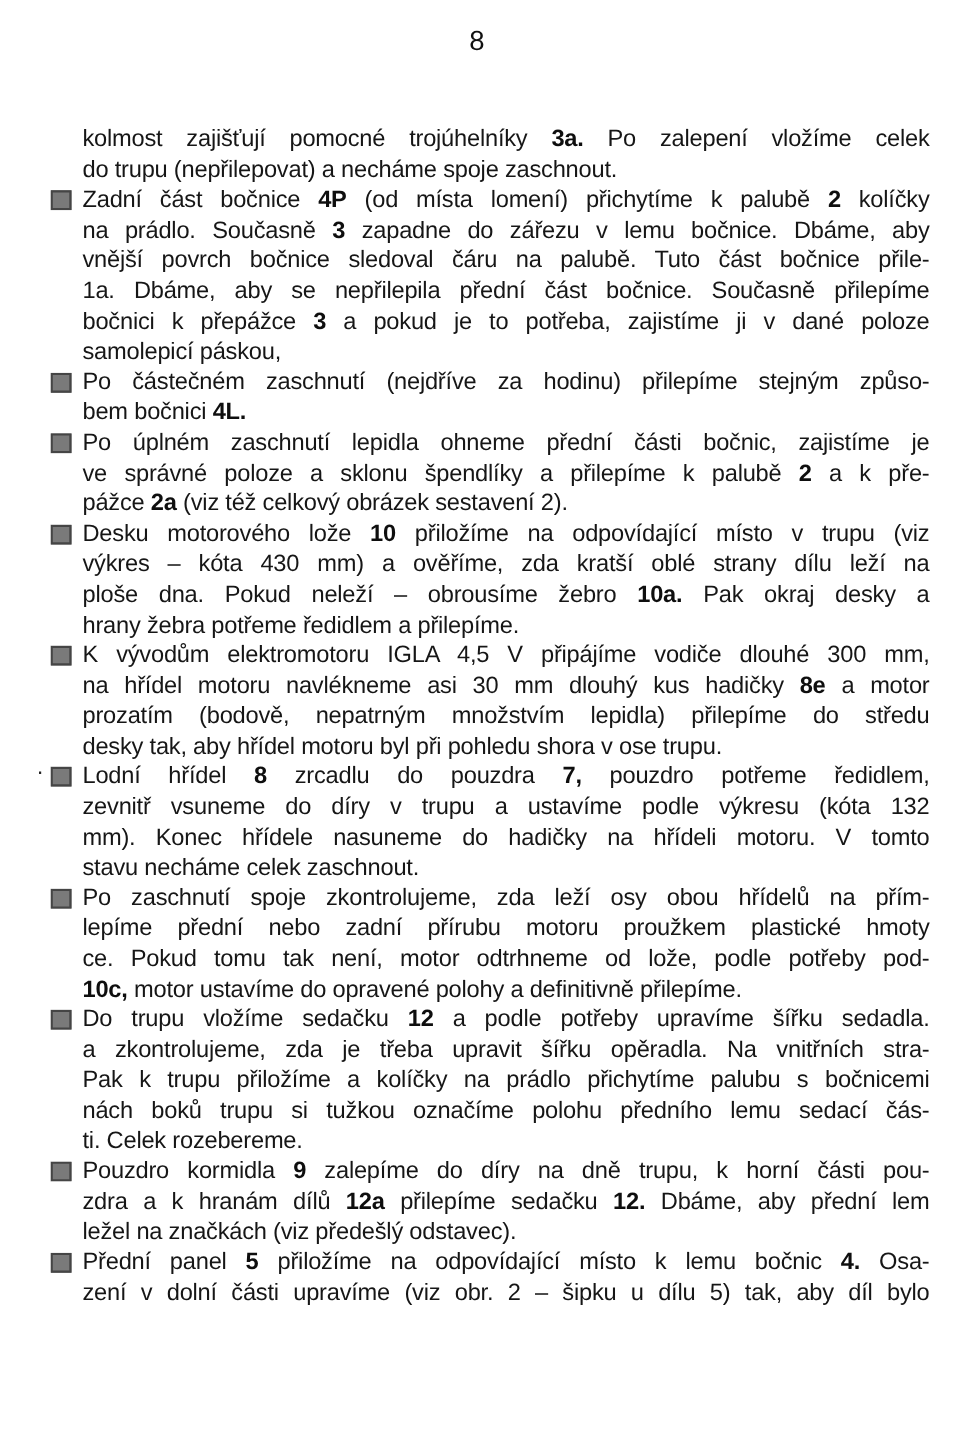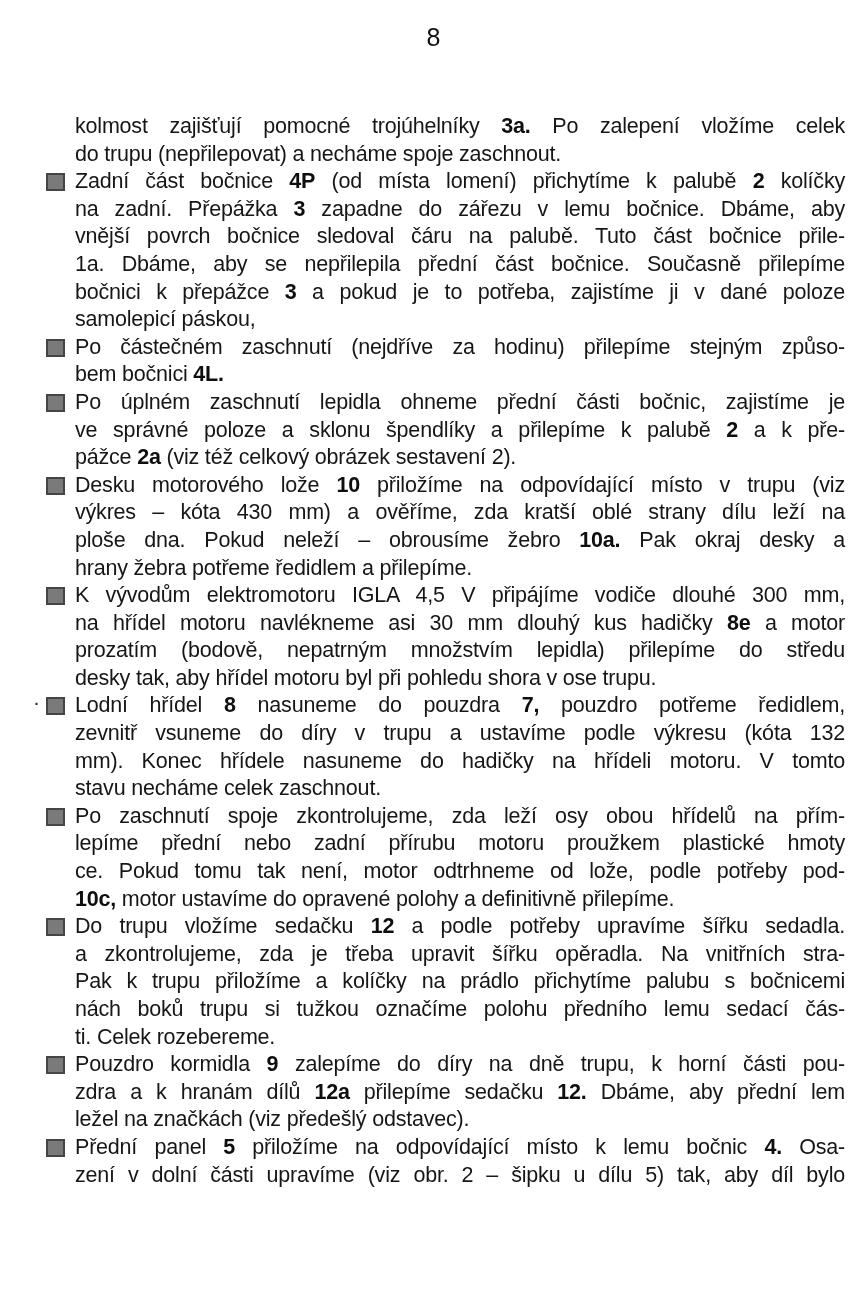--- a/index.html
+++ b/index.html
@@ -48,21 +48,21 @@
 <div class="page-number">8</div>
 
 <div class="content">
     <div class="para">
       <div class="line"><span>kolmost zajišťují pomocné trojúhelníky </span><b>3a.</b><span> Po zalepení vložíme celek</span></div>
       <div class="line lastline"><span>do trupu (nepřilepovat) a necháme spoje zaschnout.</span></div>
     </div>
     <div class="para">
       <span class="bullet"></span>
       <div class="line"><span>Zadní část bočnice </span><b>4P</b><span> (od místa lomení) přichytíme k palubě </span><b>2</b><span> kolíčky</span></div>
-      <div class="line"><span>na zadní. Přepážka </span><b>3</b><span> zapadne do zářezu v lemu bočnice. Dbáme, aby</span></div>
+      <div class="line"><span>na prádlo. Současně </span><b>3</b><span> zapadne do zářezu v lemu bočnice. Dbáme, aby</span></div>
       <div class="line"><span>vnější povrch bočnice sledoval čáru na palubě. Tuto část bočnice přile-</span></div>
       <div class="line"><span>1a. Dbáme, aby se nepřilepila přední část bočnice. Současně přilepíme</span></div>
       <div class="line"><span>bočnici k přepážce </span><b>3</b><span> a pokud je to potřeba, zajistíme ji v dané poloze</span></div>
       <div class="line lastline"><span>samolepicí páskou,</span></div>
     </div>
     <div class="para">
       <span class="bullet"></span>
       <div class="line"><span>Po částečném zaschnutí (nejdříve za hodinu) přilepíme stejným způso-</span></div>
       <div class="line lastline"><span>bem bočnici </span><b>4L.</b></div>
     </div>
@@ -82,21 +82,21 @@
     <div class="para">
       <span class="bullet"></span>
       <div class="line"><span>K vývodům elektromotoru IGLA 4,5 V připájíme vodiče dlouhé 300 mm,</span></div>
       <div class="line"><span>na hřídel motoru navlékneme asi 30 mm dlouhý kus hadičky </span><b>8e</b><span> a motor</span></div>
       <div class="line"><span>prozatím (bodově, nepatrným množstvím lepidla) přilepíme do středu</span></div>
       <div class="line lastline"><span>desky tak, aby hřídel motoru byl při pohledu shora v ose trupu.</span></div>
     </div>
     <div class="para">
       <span class="marker">·</span>
       <span class="bullet"></span>
-      <div class="line"><span>Lodní hřídel </span><b>8</b><span> nasuneme do pouzdra </span><b>7,</b><span> pouzdro potřeme ředidlem,</span></div>
+      <div class="line"><span>Lodní hřídel </span><b>8</b><span> zrcadlu do pouzdra </span><b>7,</b><span> pouzdro potřeme ředidlem,</span></div>
       <div class="line"><span>zevnitř vsuneme do díry v trupu a ustavíme podle výkresu (kóta 132</span></div>
       <div class="line"><span>mm). Konec hřídele nasuneme do hadičky na hřídeli motoru. V tomto</span></div>
       <div class="line lastline"><span>stavu necháme celek zaschnout.</span></div>
     </div>
     <div class="para">
       <span class="bullet"></span>
       <div class="line"><span>Po zaschnutí spoje zkontrolujeme, zda leží osy obou hřídelů na přím-</span></div>
       <div class="line"><span>lepíme přední nebo zadní přírubu motoru proužkem plastické hmoty</span></div>
       <div class="line"><span>ce. Pokud tomu tak není, motor odtrhneme od lože, podle potřeby pod-</span></div>
       <div class="line lastline"><b>10c,</b><span> motor ustavíme do opravené polohy a definitivně přilepíme.</span></div>

